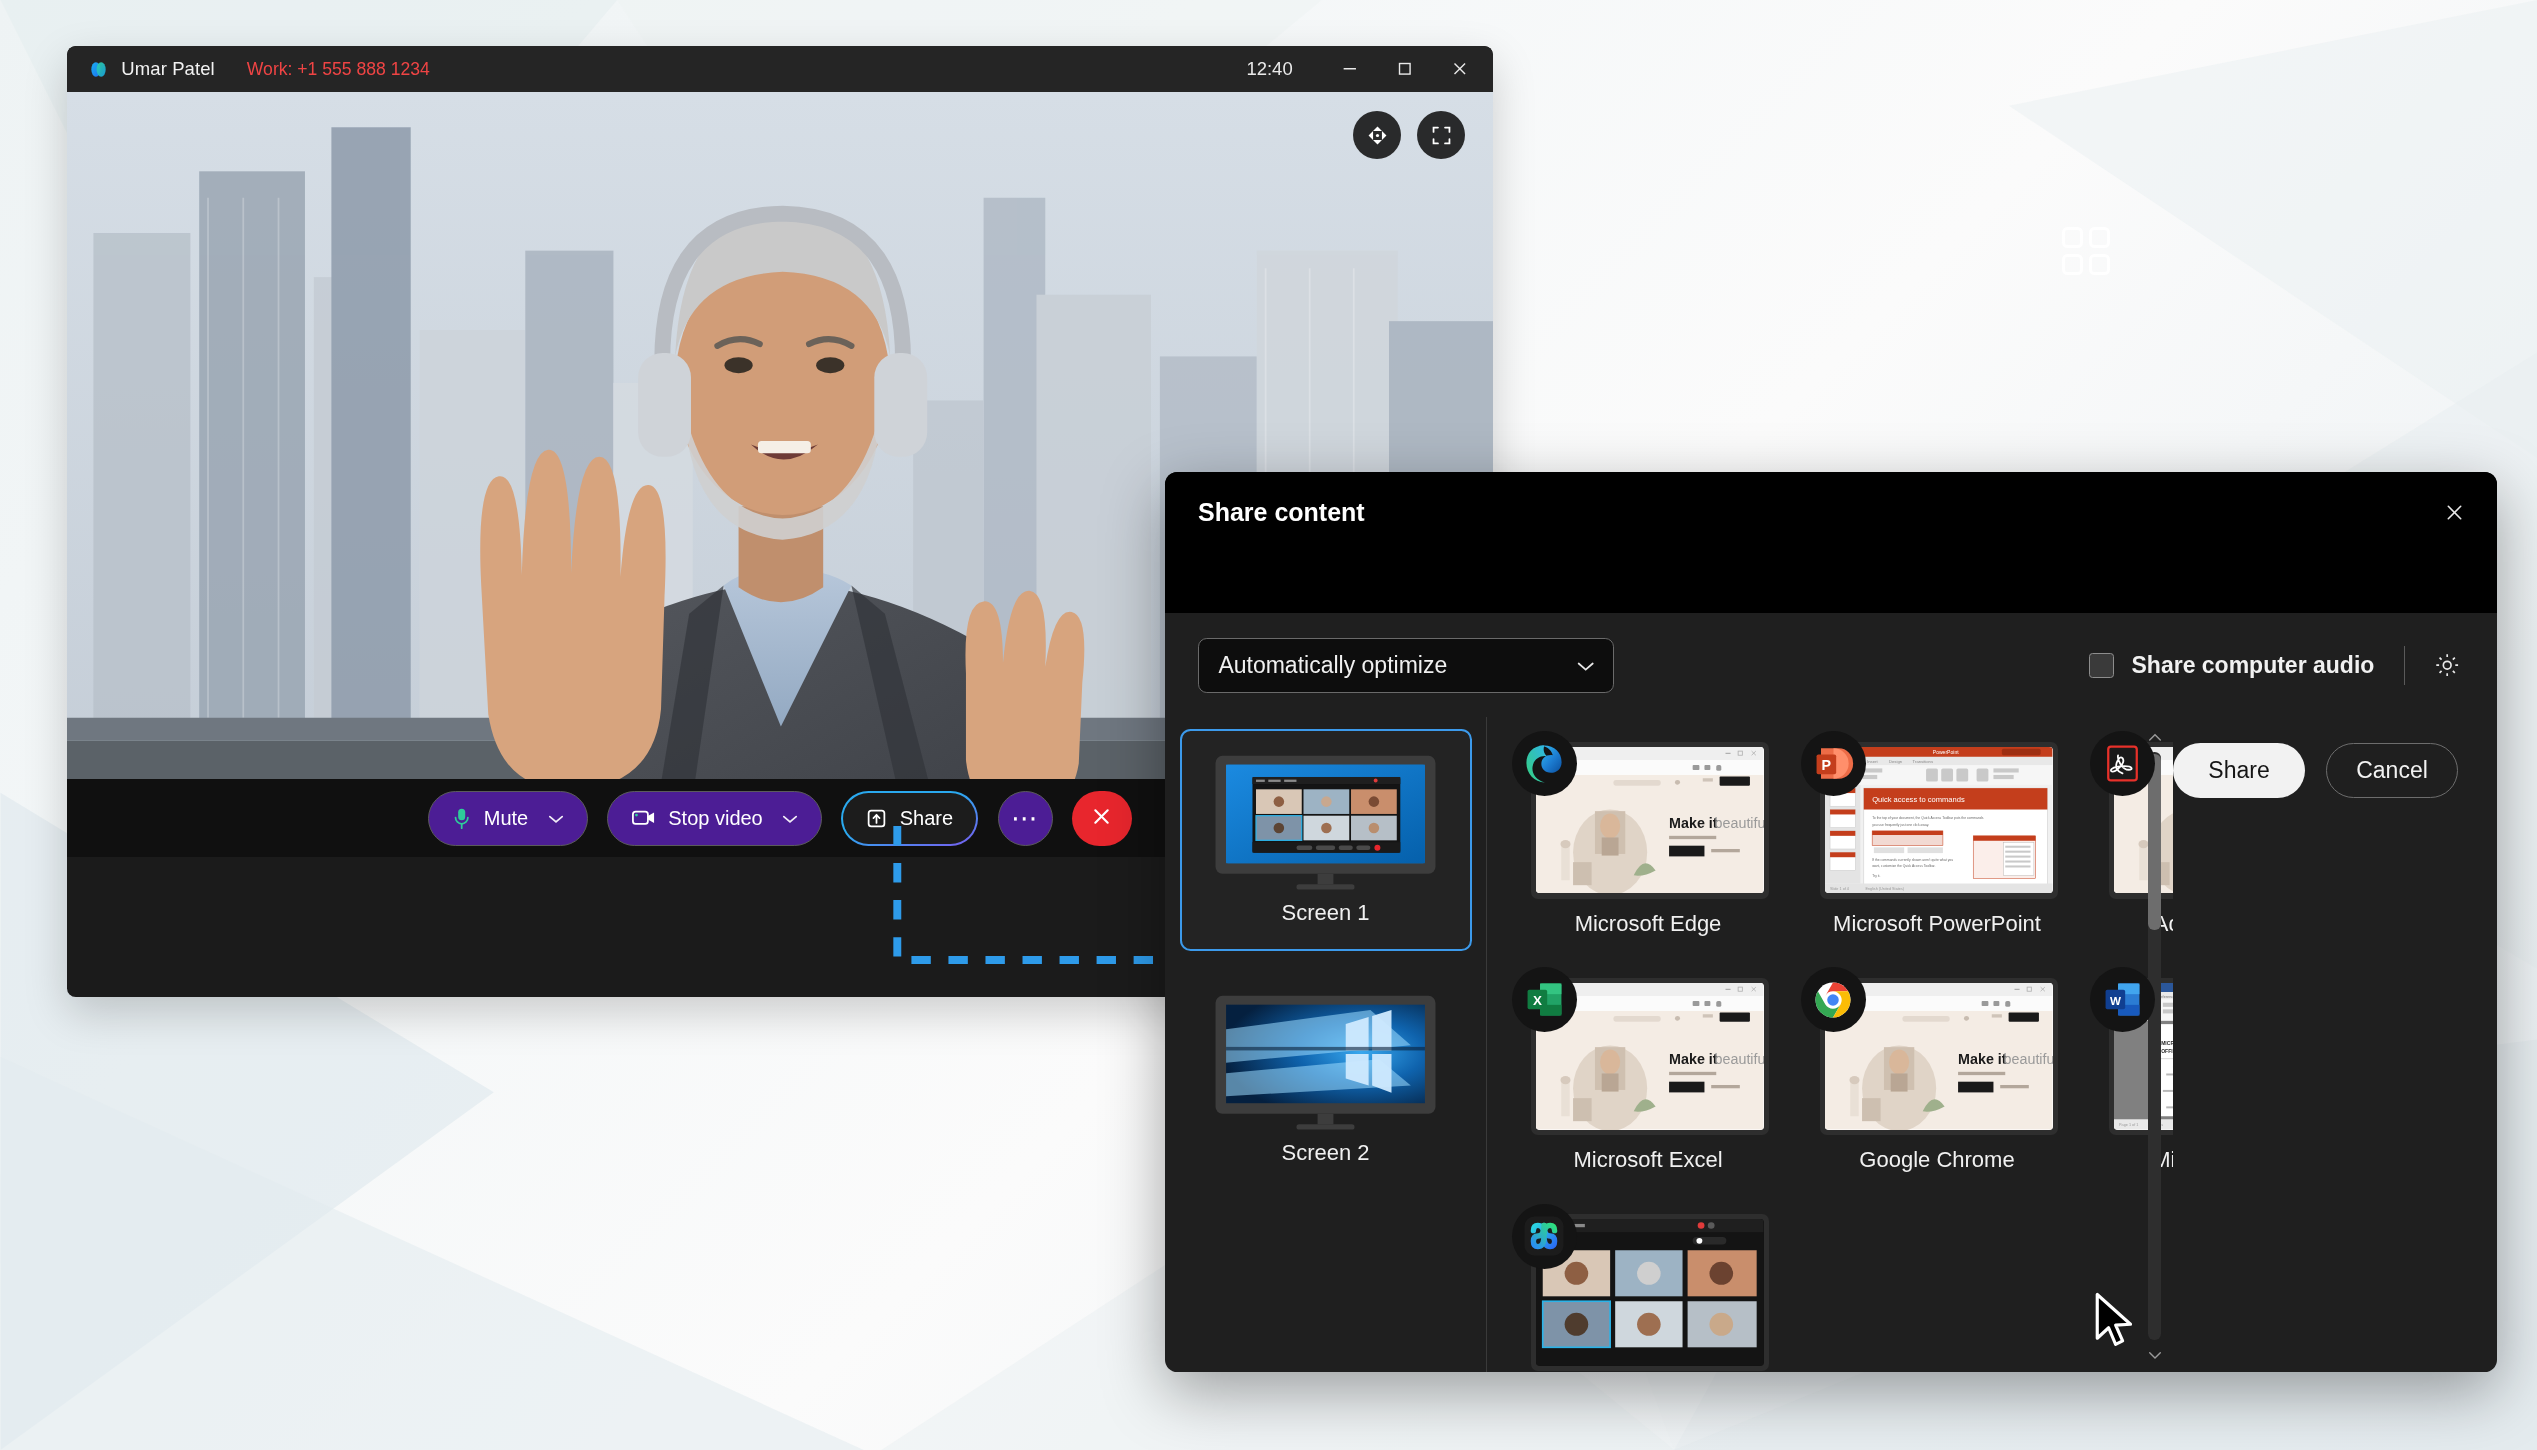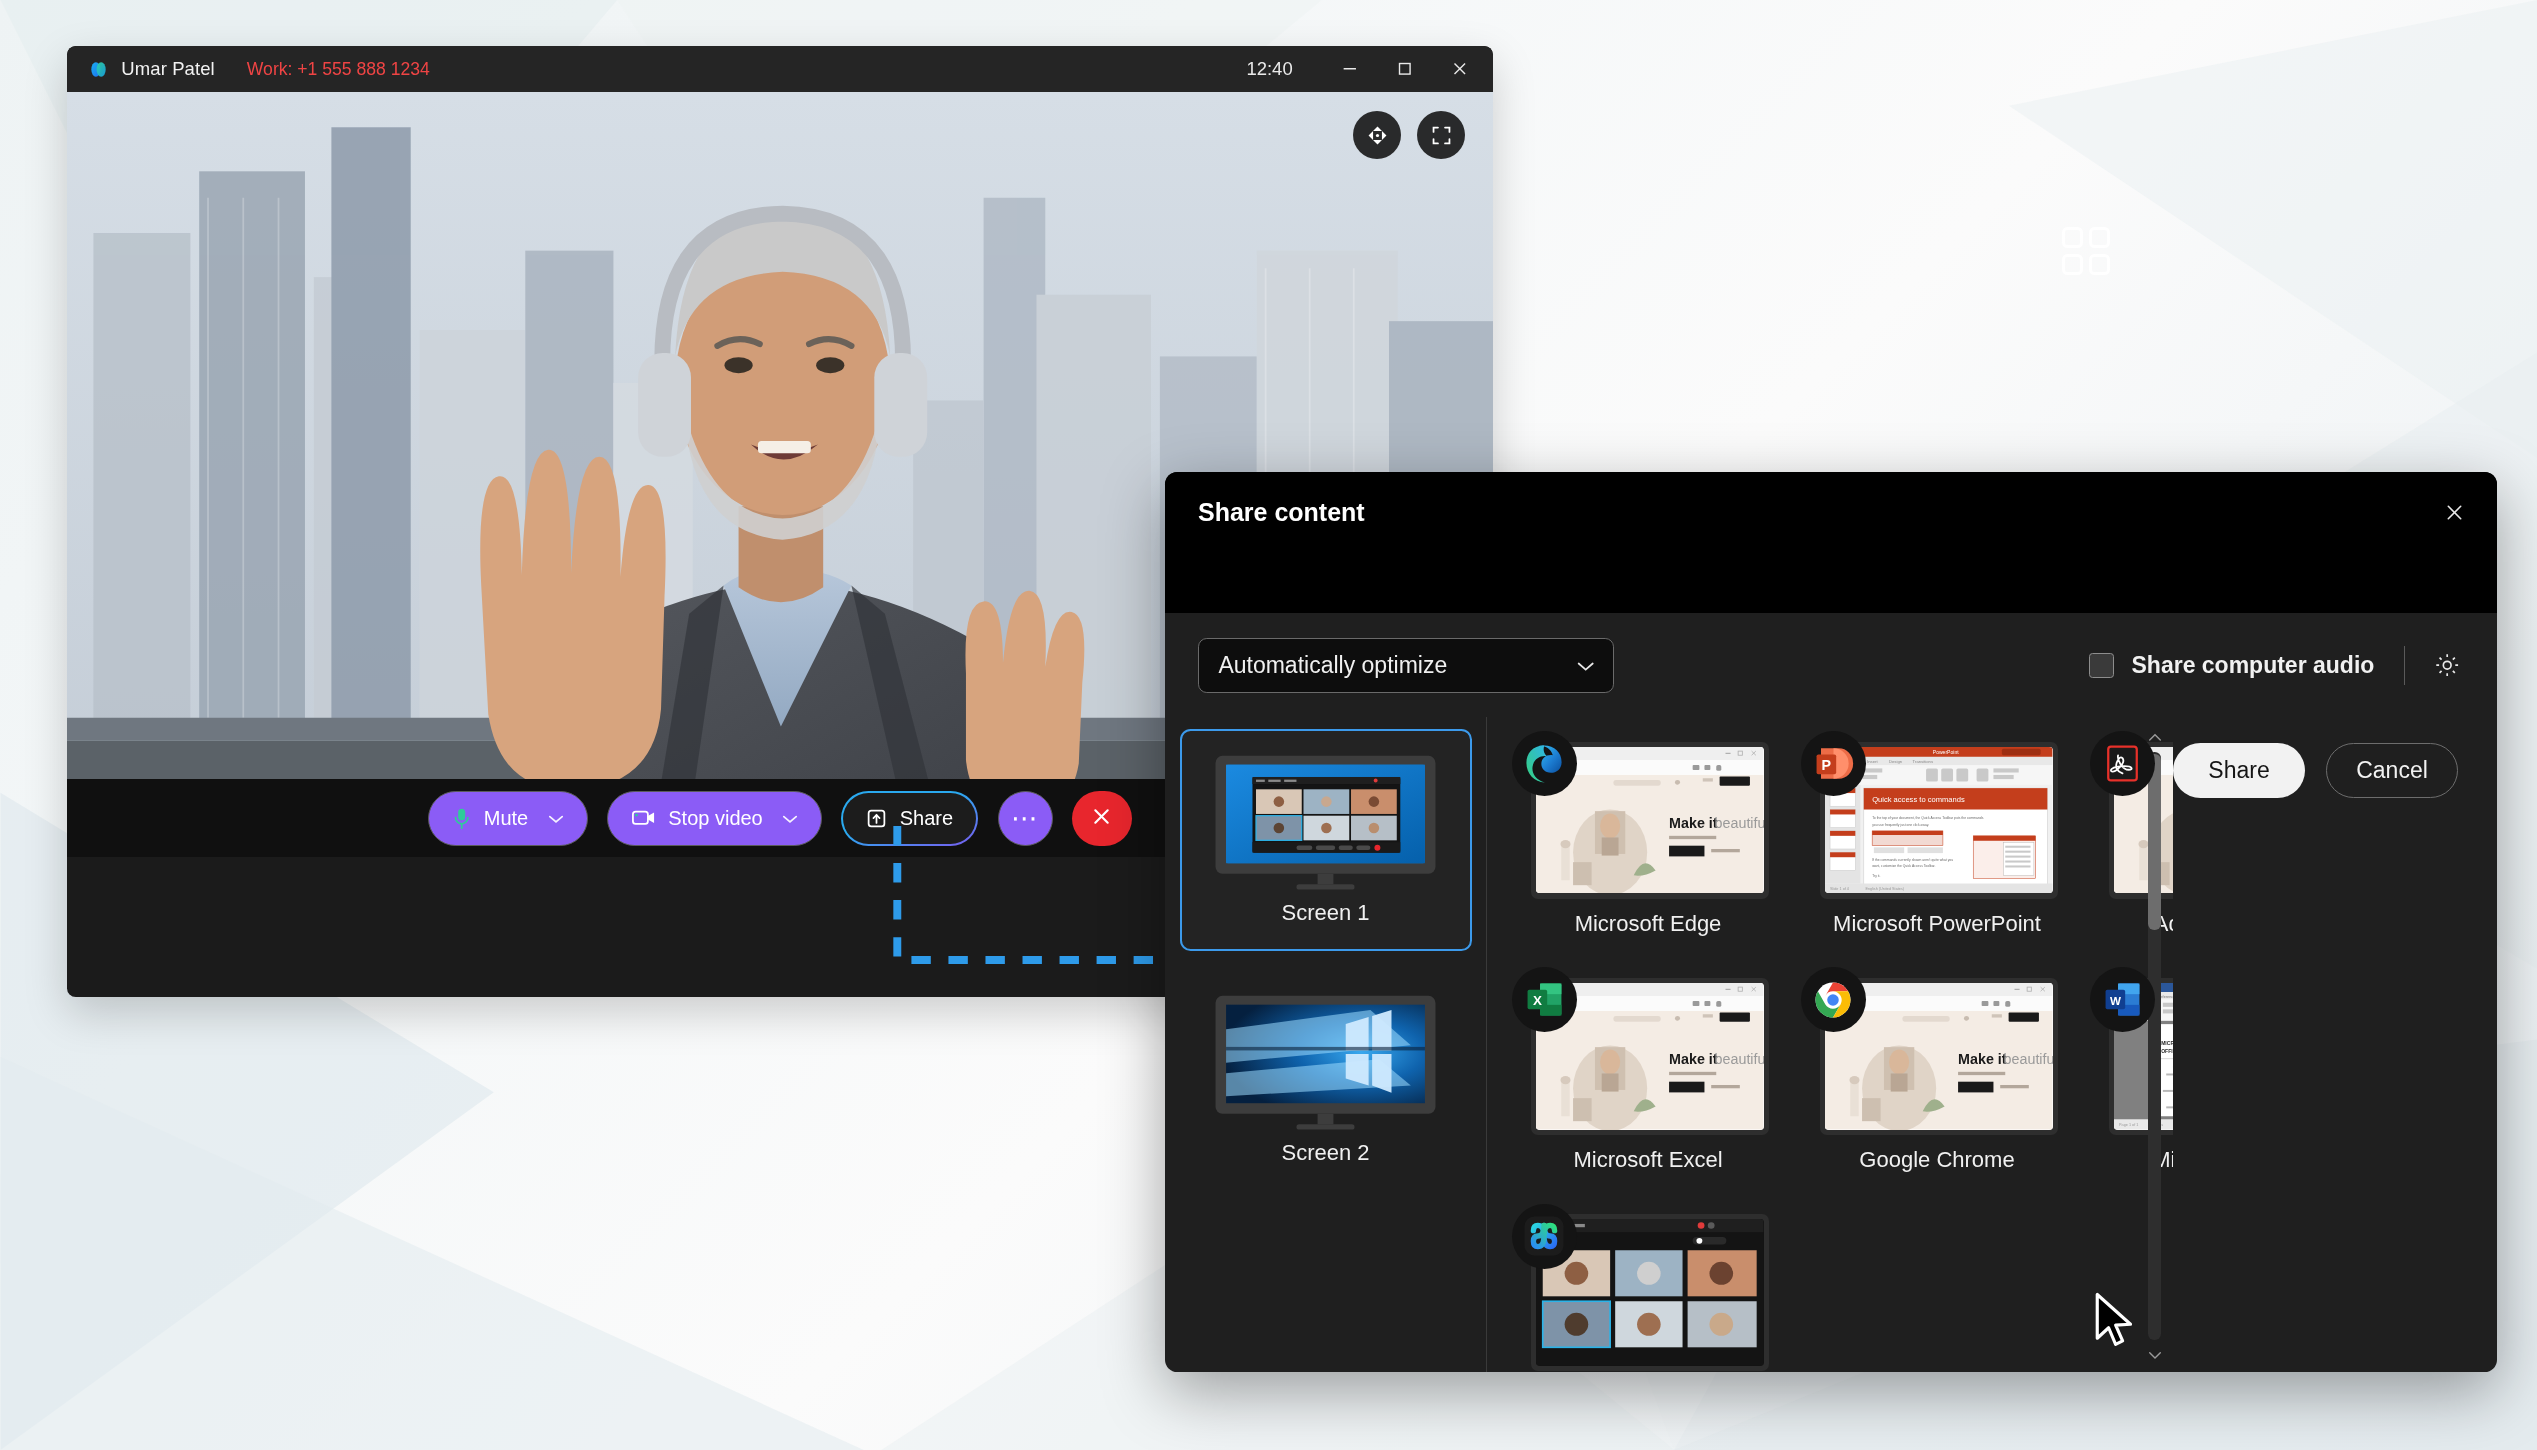--- a/index.html
+++ b/index.html
@@ -83,21 +83,21 @@
   }
 
   
   #call-controls {
     position: absolute; left: 0; right: 0; bottom: 0;
     height: 78px; background: #101010;
     display: flex; align-items: center; justify-content: center; gap: 19.4px;
   }
   .pill {
     height: 55px; border-radius: 28px; border: 0.9px solid #5b5b5b;
-    background: #8b5cf6; color: #fff;
+    background: #4c1d95; color: #fff;
     display: flex; align-items: center; gap: 12.3px;
     padding: 0 23px; font-size: 20px; white-space: nowrap;
   }
   .pill .caret { margin-left: 7px; opacity:.92; }
   .pill .gl { display:flex; align-items:center; }
   #share-pill {
     border: 2.6px solid transparent;
     background:
       linear-gradient(#1c1c1c,#1c1c1c) padding-box,
       linear-gradient(160deg,#2aa9ef 0%,#2aa9ef 42%,#7a5cf0 100%) border-box;

